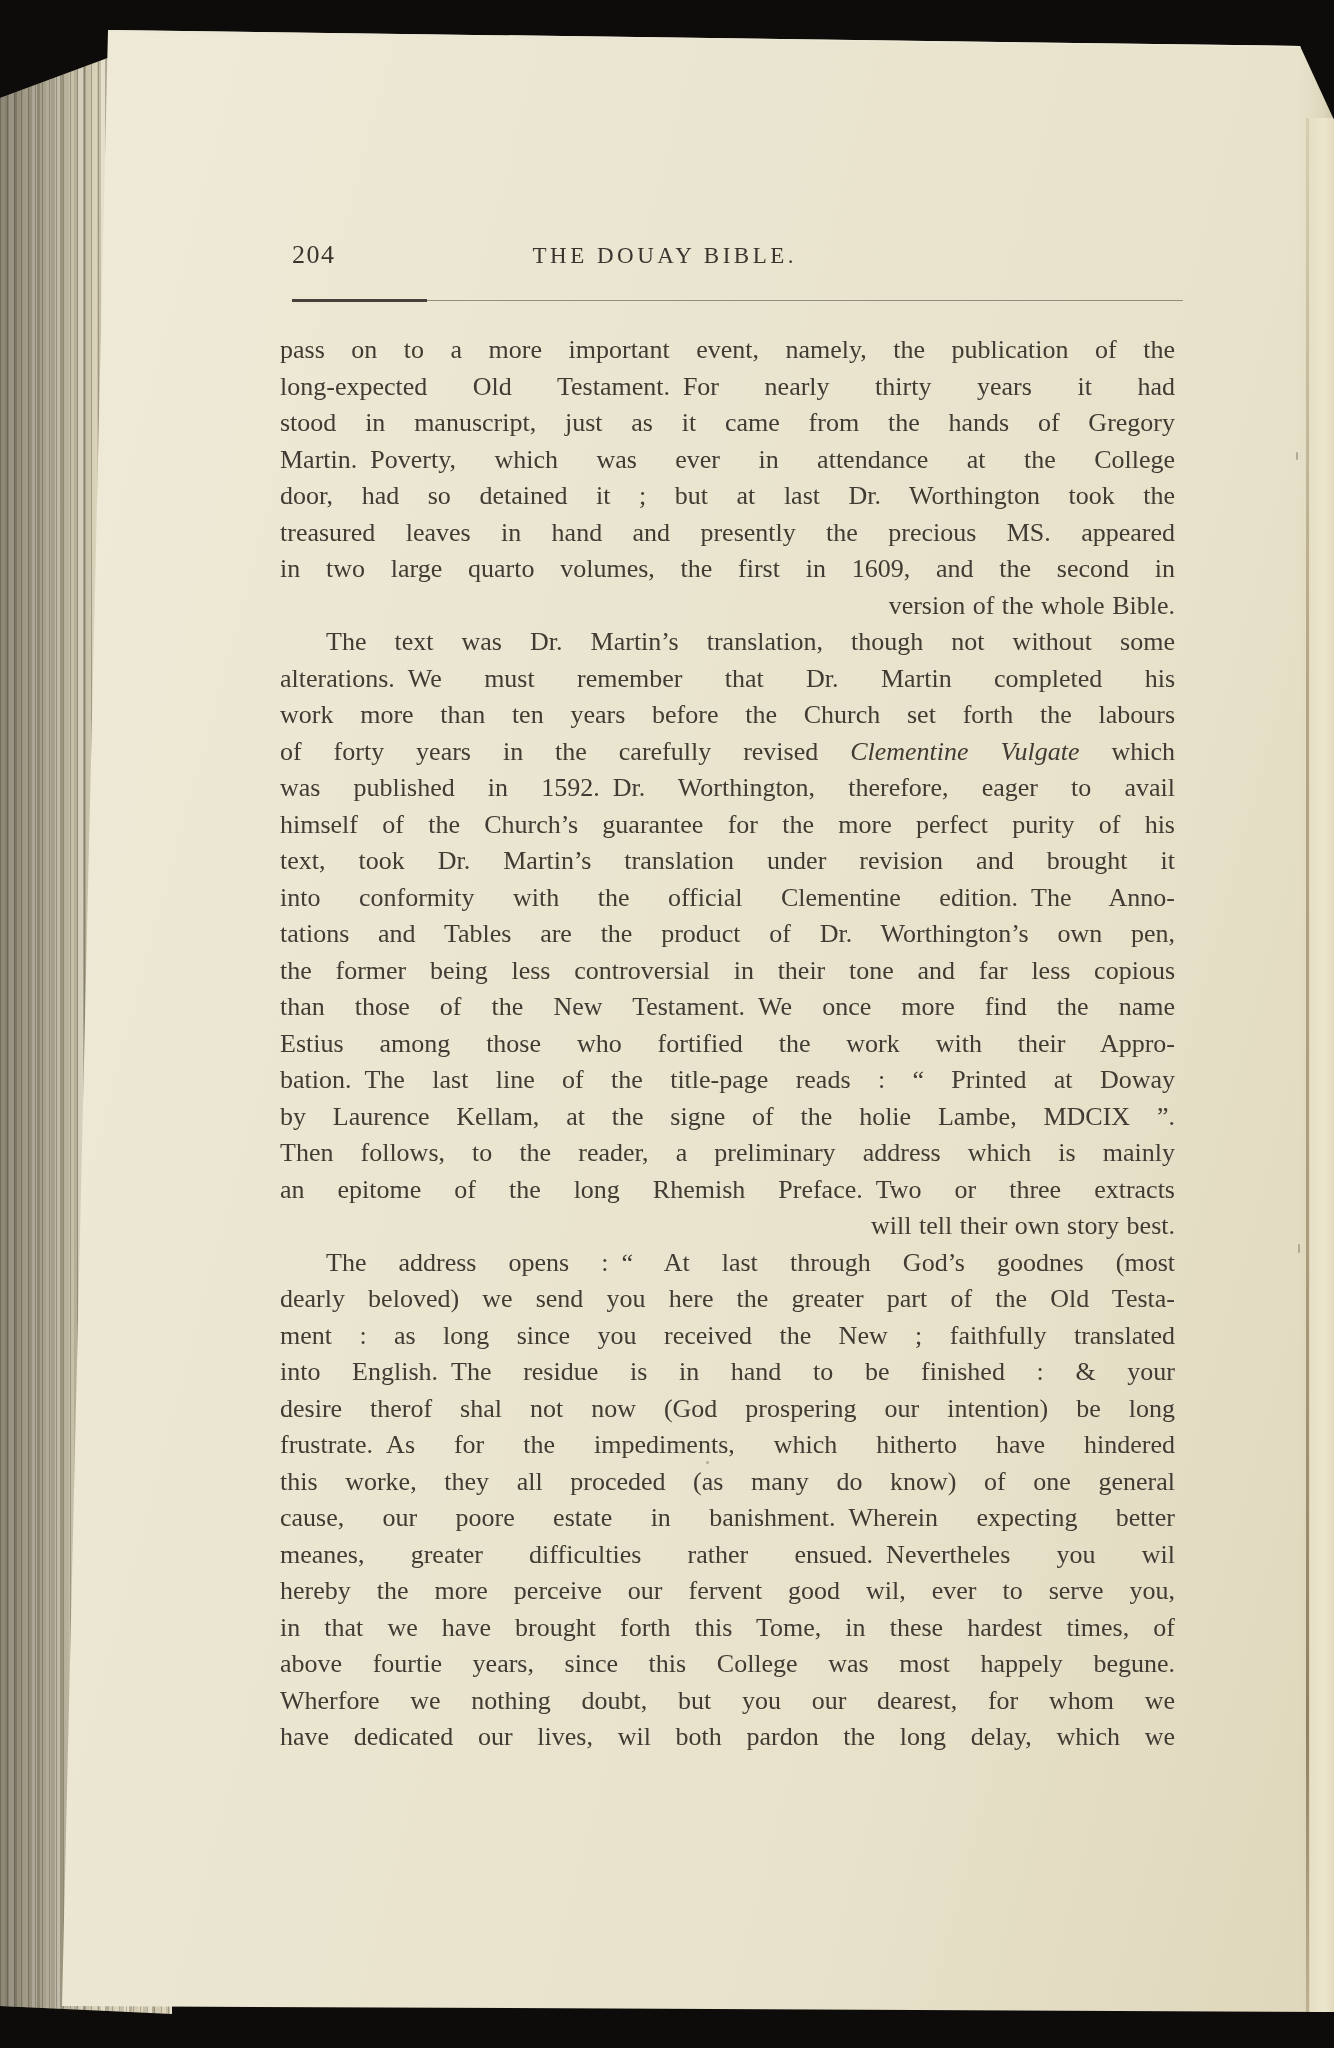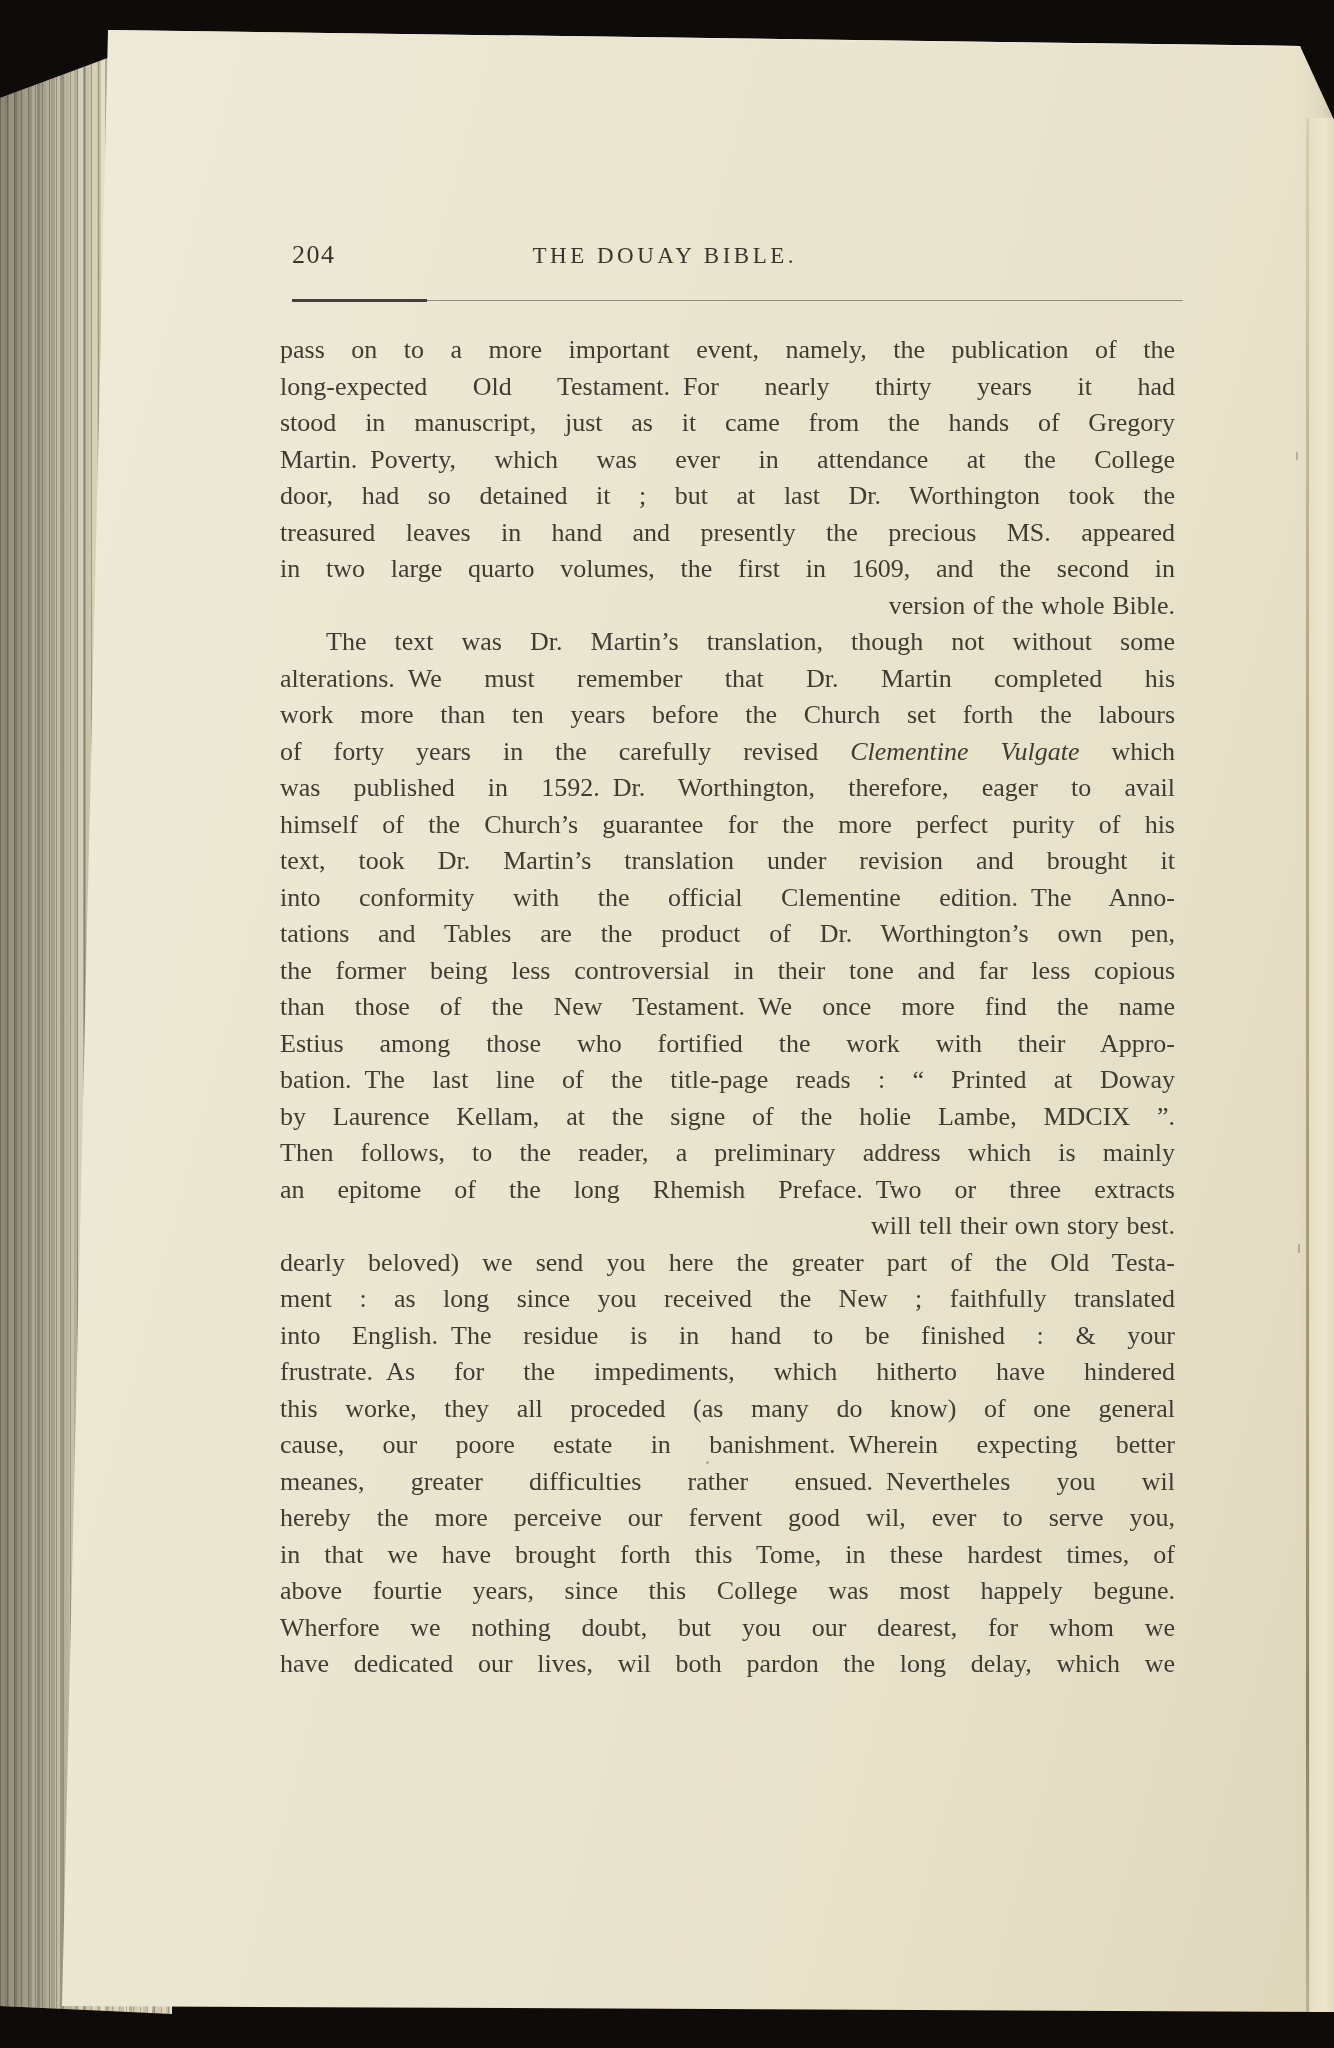--- a/index.html
+++ b/index.html
@@ -101,23 +101,25 @@
         <div class="line just">into conformity with the official Clementine edition. The Anno-</div>
         <div class="line just">tations and Tables are the product of Dr. Worthington’s own pen,</div>
         <div class="line just">the former being less controversial in their tone and far less copious</div>
         <div class="line just">than those of the New Testament. We once more find the name</div>
         <div class="line just">Estius among those who fortified the work with their Appro-</div>
         <div class="line just">bation. The last line of the title-page reads : “ Printed at Doway</div>
         <div class="line just">by Laurence Kellam, at the signe of the holie Lambe, MDCIX ”.</div>
         <div class="line just">Then follows, to the reader, a preliminary address which is mainly</div>
         <div class="line just">an epitome of the long Rhemish Preface. Two or three extracts</div>
         <div class="line">will tell their own story best.</div>
+        <div class="line indent just">The address opens : “ At last through God’s goodnes (most</div>
         <div class="line just">dearly beloved) we send you here the greater part of the Old Testa-</div>
         <div class="line just">ment : as long since you received the New ; faithfully translated</div>
         <div class="line just">into English. The residue is in hand to be finished : &amp; your</div>
+        <div class="line just">desire therof shal not now (God prospering our intention) be long</div>
         <div class="line just">frustrate. As for the impediments, which hitherto have hindered</div>
         <div class="line just">this worke, they all proceded (as many do know) of one general</div>
         <div class="line just">cause, our poore estate in banishment. Wherein expecting better</div>
         <div class="line just">meanes, greater difficulties rather ensued. Nevertheles you wil</div>
         <div class="line just">hereby the more perceive our fervent good wil, ever to serve you,</div>
         <div class="line just">in that we have brought forth this Tome, in these hardest times, of</div>
         <div class="line just">above fourtie years, since this College was most happely begune.</div>
         <div class="line just">Wherfore we nothing doubt, but you our dearest, for whom we</div>
         <div class="line just">have dedicated our lives, wil both pardon the long delay, which we</div>
       </div>

